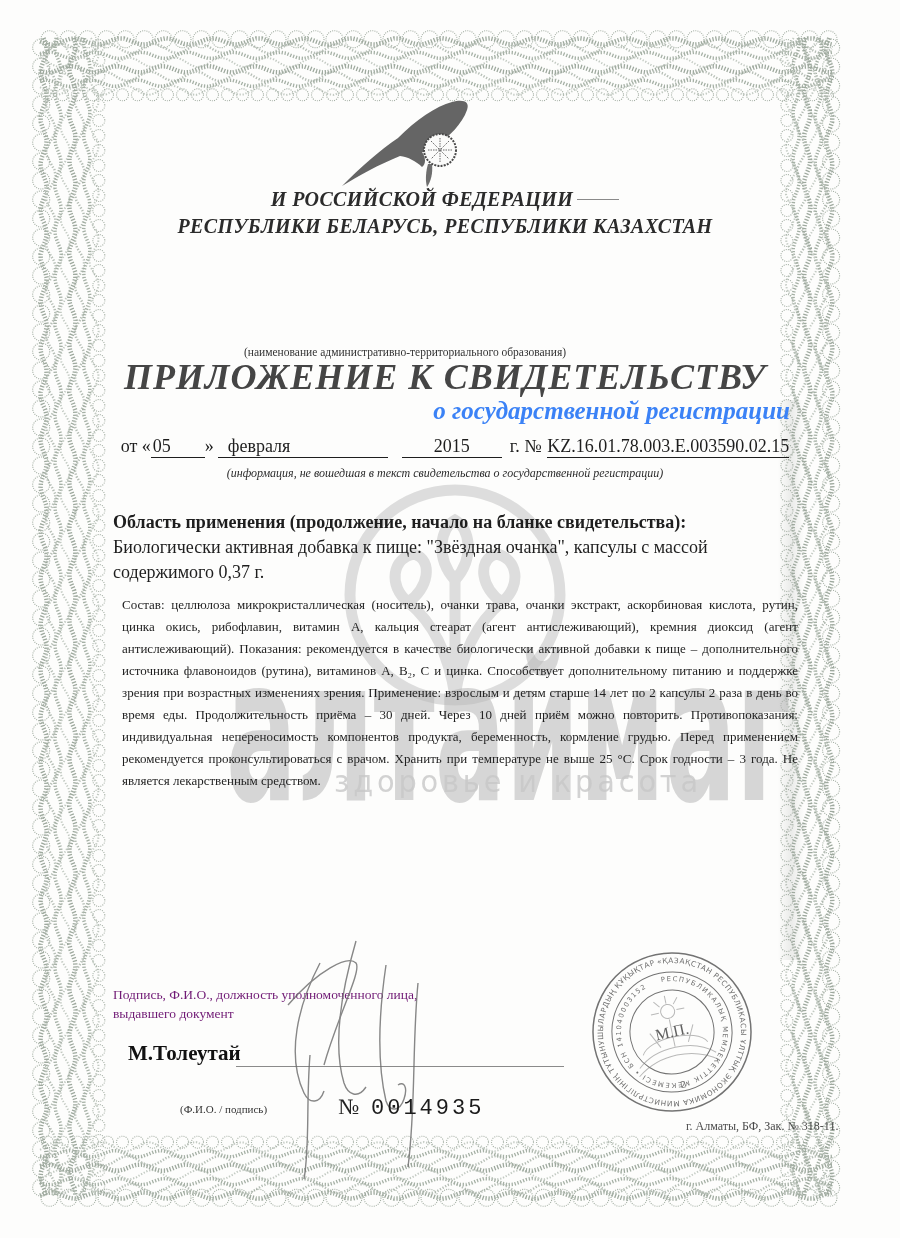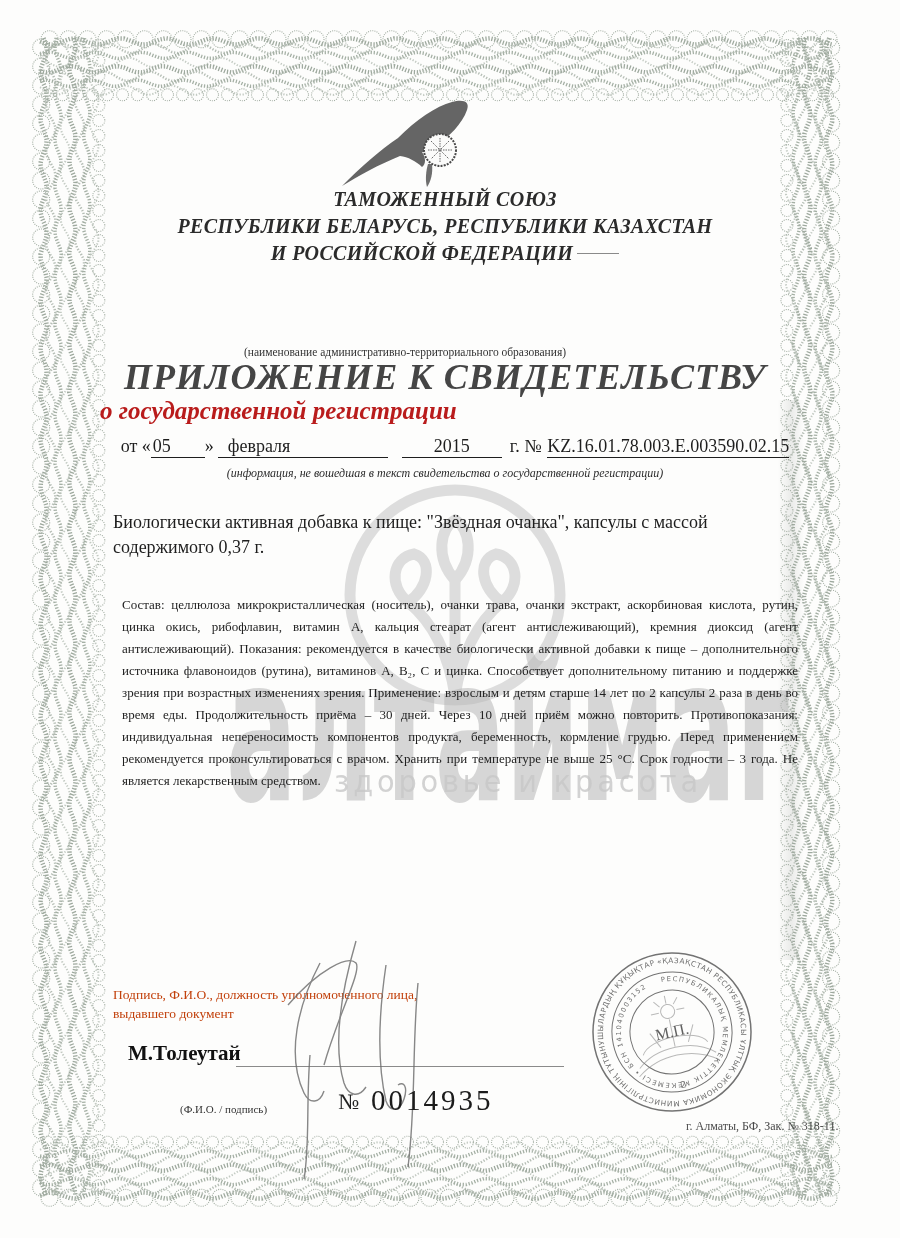--- a/index.html
+++ b/index.html
@@ -11,43 +11,43 @@
   #guilloche{position:absolute;left:0;top:0;z-index:1;opacity:.85;}
   .wm{z-index:2;pointer-events:none;}
   .fg{z-index:3;}
   
   #org{left:100px;top:186px;width:690px;text-align:center;font-style:italic;font-weight:bold;
        font-size:20px;line-height:27px;letter-spacing:.4px;color:#2b2b2b;}
   .hdash{display:inline-block;width:42px;border-top:1.5px solid #8a8a8a;vertical-align:6px;margin-left:4px;}
   #caption-top{left:60px;top:346px;width:690px;text-align:center;font-size:11.5px;color:#333;}
   #title{left:100px;top:356px;width:690px;text-align:center;font-size:36px;font-weight:bold;
          font-style:italic;letter-spacing:1px;color:#454545;}
-  #subtitle{left:100px;top:397px;width:690px;text-align:left;font-size:25px;font-weight:bold;
-            font-style:italic;color:#b91c1c;}
+  #subtitle{left:100px;top:397px;width:690px;text-align:right;font-size:25px;font-weight:bold;
+            font-style:italic;color:#3b82f6;}
   
   #dateline{left:105px;top:436px;width:700px;text-align:center;font-size:18px;white-space:nowrap;}
   #dateline .u{display:inline-block;border-bottom:1.2px solid #1e1e1e;}
   #dateline .day{min-width:52px;text-align:left;padding-left:2px;}
   #dateline .month{min-width:160px;text-align:left;padding-left:10px;margin-left:4px;margin-right:14px;}
   #dateline .year{min-width:100px;text-align:center;margin-right:8px;}
   #dateline .gsign{margin-right:6px;}
   #caption-info{left:100px;top:466px;width:690px;text-align:center;font-size:12px;color:#2c2c2c;font-style:italic;}
   
   #scope{left:113px;top:510px;width:668px;font-size:18px;line-height:25px;}
   #scope .h{font-weight:bold;}
   #composition{left:113px;top:594px;width:676px;font-size:13px;line-height:22px;text-align:justify;margin-left:9px;}
   
-  #sig-note{left:113px;top:986px;width:330px;font-size:13.5px;line-height:1.4;color:#c2410c;}
+  #sig-note{left:113px;top:986px;width:330px;font-size:13.5px;line-height:1.4;color:#701a75;}
   #sig-name{left:128px;top:1041px;font-size:21px;font-weight:bold;color:#111;}
   #sig-line{left:236px;top:1066px;width:328px;height:1px;background:#8a8a8a;}
   #sig-caption{left:180px;top:1071px;font-size:11px;color:#333;margin-top:32px;}
   
   #docnum{left:338px;top:1086px;display:flex;align-items:flex-end;gap:12px;}
   #docnum .sign{font-size:22px;color:#222;}
-  #docnum .val{font-family:Liberation Serif, serif;font-size:29px;letter-spacing:3px;color:#1b1b1b;line-height:1;}
+  #docnum .val{font-family:Liberation Mono, monospace;font-size:22px;letter-spacing:3px;color:#1b1b1b;line-height:1;margin-top:12px;}
   #print-note{left:686px;top:1119px;font-size:12px;color:#4a4a4a;}
   
   #streak{left:778px;top:400px;width:26px;height:560px;z-index:2;
           background:linear-gradient(to right, rgba(110,118,110,0), rgba(110,118,110,.13), rgba(110,118,110,0));}
 </style>
 </head>
 <body>
 
 <div id="scan">
 
@@ -581,36 +581,36 @@
     <circle cx="440" cy="150" r="16" fill="#fbfbfa" stroke="#4a4a4a" stroke-width="2" stroke-dasharray="2 1.2"></circle>
     <g stroke="#6a6a6a" stroke-width="1" stroke-dasharray="1.5 1">
       <line x1="428" y1="150" x2="452" y2="150"></line>
         <line x1="440" y1="138" x2="440" y2="162"></line>
       <line x1="431" y1="141" x2="449" y2="159"></line>
         <line x1="449" y1="141" x2="431" y2="159"></line>
     </g>
   </svg>
 
   <div id="org" class="abs fg">
-    <div>ТАМОЖЕННЫЙ СОЮЗ</div>
+    <div><span>И РОССИЙСКОЙ ФЕДЕРАЦИИ</span><span class="hdash"></span></div>
     <div>РЕСПУБЛИКИ БЕЛАРУСЬ, РЕСПУБЛИКИ КАЗАХСТАН</div>
-    <div><span>И РОССИЙСКОЙ ФЕДЕРАЦИИ</span><span class="hdash"></span></div>
   </div>
 
   <div id="title" class="abs fg">ПРИЛОЖЕНИЕ К СВИДЕТЕЛЬСТВУ</div>
   <div id="caption-top" class="abs fg">(наименование административно-территориального образования)</div>
   <div id="subtitle" class="abs fg">о государственной регистрации</div>
 
   <div id="dateline" class="abs fg">
     <span>от «</span><span class="u day">05</span><span>»</span><span class="u month">февраля</span><span class="u year">2015</span><span class="gsign">г. №</span><span class="u num">KZ.16.01.78.003.E.003590.02.15</span>
   </div>
 
   <div id="caption-info" class="abs fg">(информация, не вошедшая в текст свидетельства о государственной регистрации)</div>
 
   <div id="scope" class="abs fg">
+    <div class="h">Область применения (продолжение, начало на бланке свидетельства):</div>
     <div>Биологически активная добавка к пище: "Звёздная очанка", капсулы с массой содержимого 0,37 г.</div>
   </div>
   <div id="composition" class="abs fg">Состав: целлюлоза микрокристаллическая (носитель), очанки трава, очанки экстракт, аскорбиновая кислота, рутин, цинка окись, рибофлавин, витамин А, кальция стеарат (агент антислеживающий), кремния диоксид (агент антислеживающий). Показания: рекомендуется в качестве биологически активной добавки к пище – дополнительного источника флавоноидов (рутина), витаминов А, В₂, С и цинка. Способствует дополнительному питанию и поддержке зрения при возрастных изменениях зрения. Применение: взрослым и детям старше 14 лет по 2 капсулы 2 раза в день во время еды. Продолжительность приёма – 30 дней. Через 10 дней приём можно повторить. Противопоказания: индивидуальная непереносимость компонентов продукта, беременность, кормление грудью. Перед применением рекомендуется проконсультироваться с врачом. Хранить при температуре не выше 25 °С. Срок годности – 3 года. Не является лекарственным средством.</div>
 
   <div id="sig-note" class="abs fg">
     <div>Подпись, Ф.И.О.,  должность уполномоченного лица,</div>
     <div>выдавшего документ</div>
   </div>
   <div id="sig-name" class="abs fg">М.Толеутай</div>
   <div id="sig-line" class="abs fg"></div>

